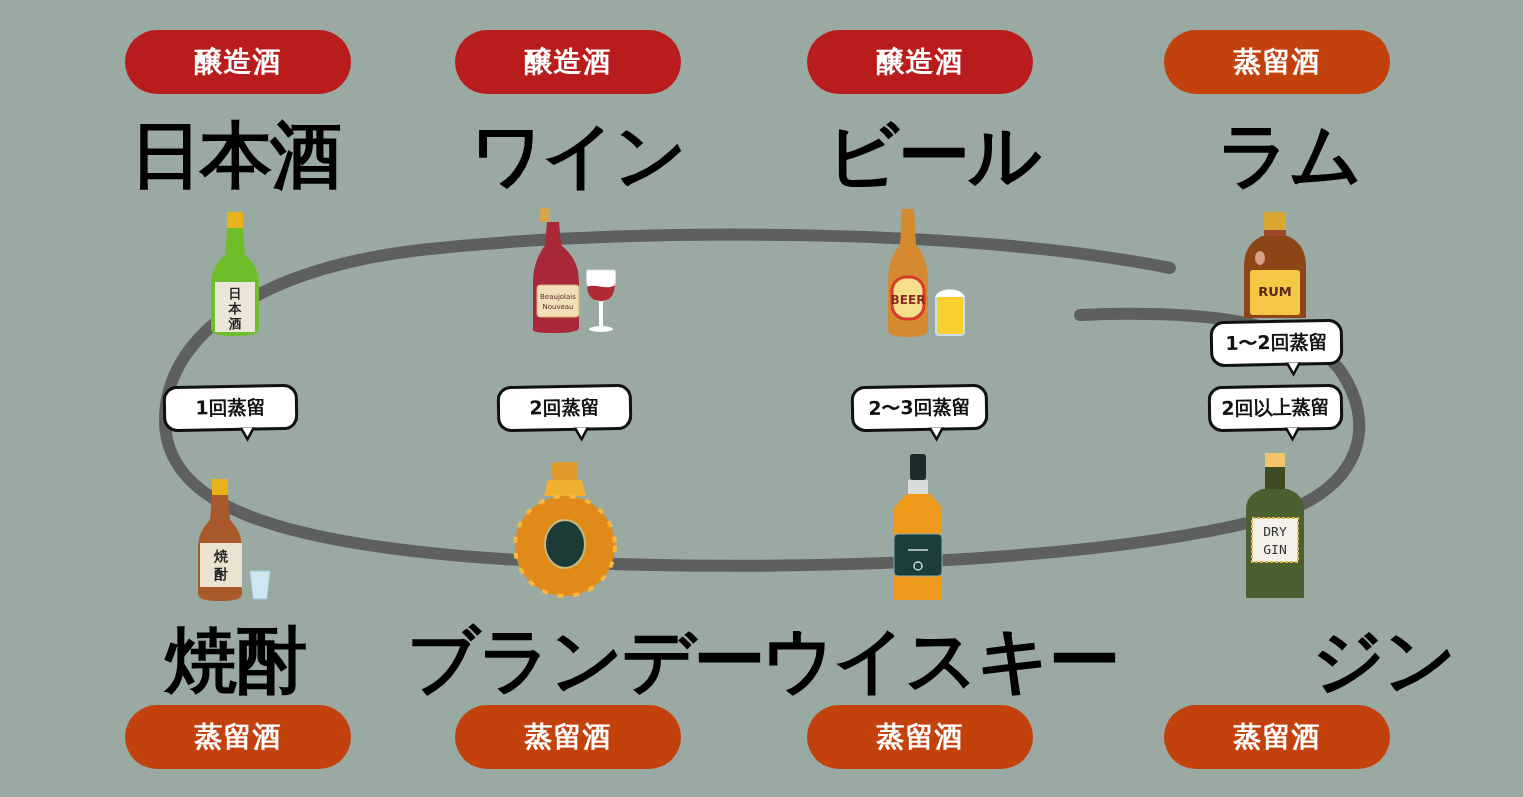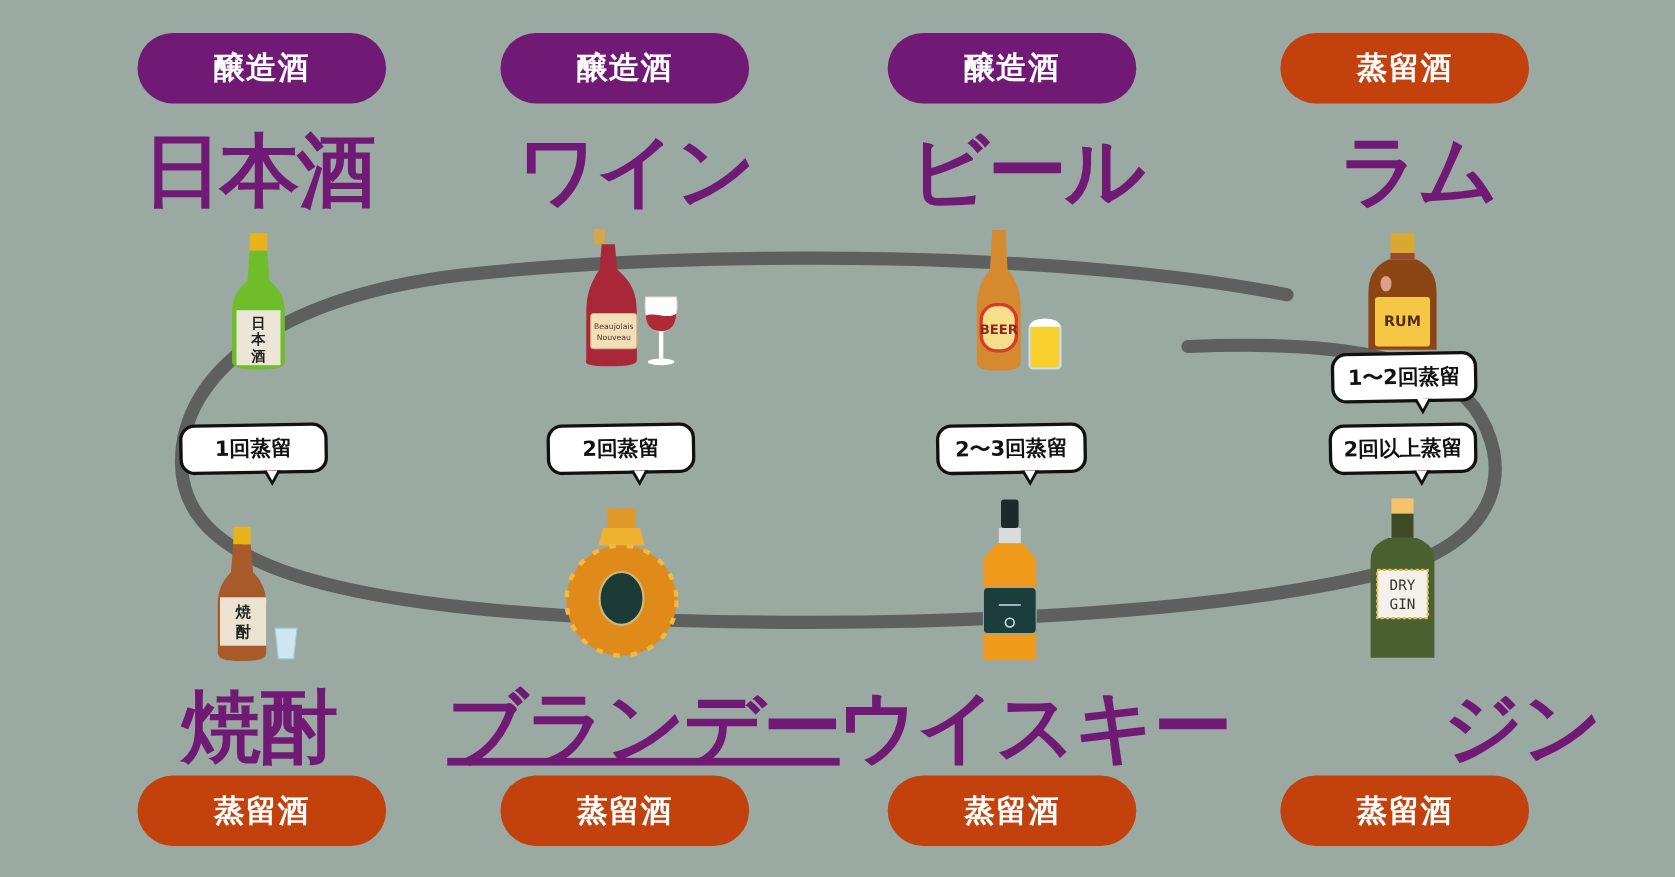--- a/index.html
+++ b/index.html
@@ -7,25 +7,25 @@
       width: 1523px; height: 797px; overflow: hidden;
       background: #9aaaa2;
       font-family: "DejaVu Sans", sans-serif;
       position: relative;
     }
     .pill {
       position: absolute; width: 226px; height: 64px; border-radius: 32px;
       display: flex; align-items: center; justify-content: center;
       color: #ffffff; font-weight: bold; font-size: 28px; letter-spacing: 1px;
     }
-    .pill.brew { background: #701a75; }
+    .pill.brew { background: #b91c1c; }
     .pill.dist { background: #c2410c; }
     .title {
       position: absolute; width: 360px; text-align: center;
-      color: #701a75; font-weight: bold; font-size: 72px; line-height: 80px;
+      color: #000000; font-weight: bold; font-size: 72px; line-height: 80px;
       letter-spacing: -2px;
     }
     .bubble {
       position: absolute; height: 46px; background: #fff; border: 3px solid #111;
       border-radius: 14px; display: flex; align-items: center; justify-content: center;
       font-weight: bold; font-size: 19px; color: #111; box-sizing: border-box;
       transform: rotate(-1deg);
     }
     .bubble::after {
       content: ""; position: absolute; bottom: -14px; left: calc(50% + 8px);
@@ -129,20 +129,20 @@
 <svg width="70" height="155" style="left:1240px;top:450px;">
   <rect x="25" y="3" width="20" height="14" fill="#f3c46a"></rect>
   <rect x="25" y="17" width="20" height="22" fill="#3d4a24"></rect>
   <path d="M22,39 L48,39 C60,44 64,50 64,60 L64,148 L6,148 L6,60 C6,50 10,44 22,39 Z" fill="#4a6030"></path>
   <rect x="12" y="68" width="46" height="44" fill="#f3f1ea" stroke="#e6b84a" stroke-width="2" stroke-dasharray="3 2"></rect>
   <text x="35" y="86" font-size="13" text-anchor="middle" fill="#333" font-family="DejaVu Sans Mono, monospace">DRY</text>
   <text x="35" y="104" font-size="13" text-anchor="middle" fill="#333" font-family="DejaVu Sans Mono, monospace">GIN</text>
 </svg>
 
 <div class="title" style="left:55px;top:620px;text-align:center;">焼酎</div>
-<div class="title" style="left:398px;top:620px;width:380px;left:395px;text-decoration:underline;">ブランデー</div>
+<div class="title" style="left:398px;top:620px;width:380px;left:395px;">ブランデー</div>
 <div class="title" style="left:750px;top:620px;width:380px;">ウイスキー</div>
 <div class="title" style="left:1095px;top:620px;text-align:right;">ジン</div>
 
 <div class="pill dist" style="left:125px;top:705px;">蒸留酒</div>
 <div class="pill dist" style="left:455px;top:705px;">蒸留酒</div>
 <div class="pill dist" style="left:807px;top:705px;">蒸留酒</div>
 <div class="pill dist" style="left:1164px;top:705px;">蒸留酒</div>
 
 </body></html>

